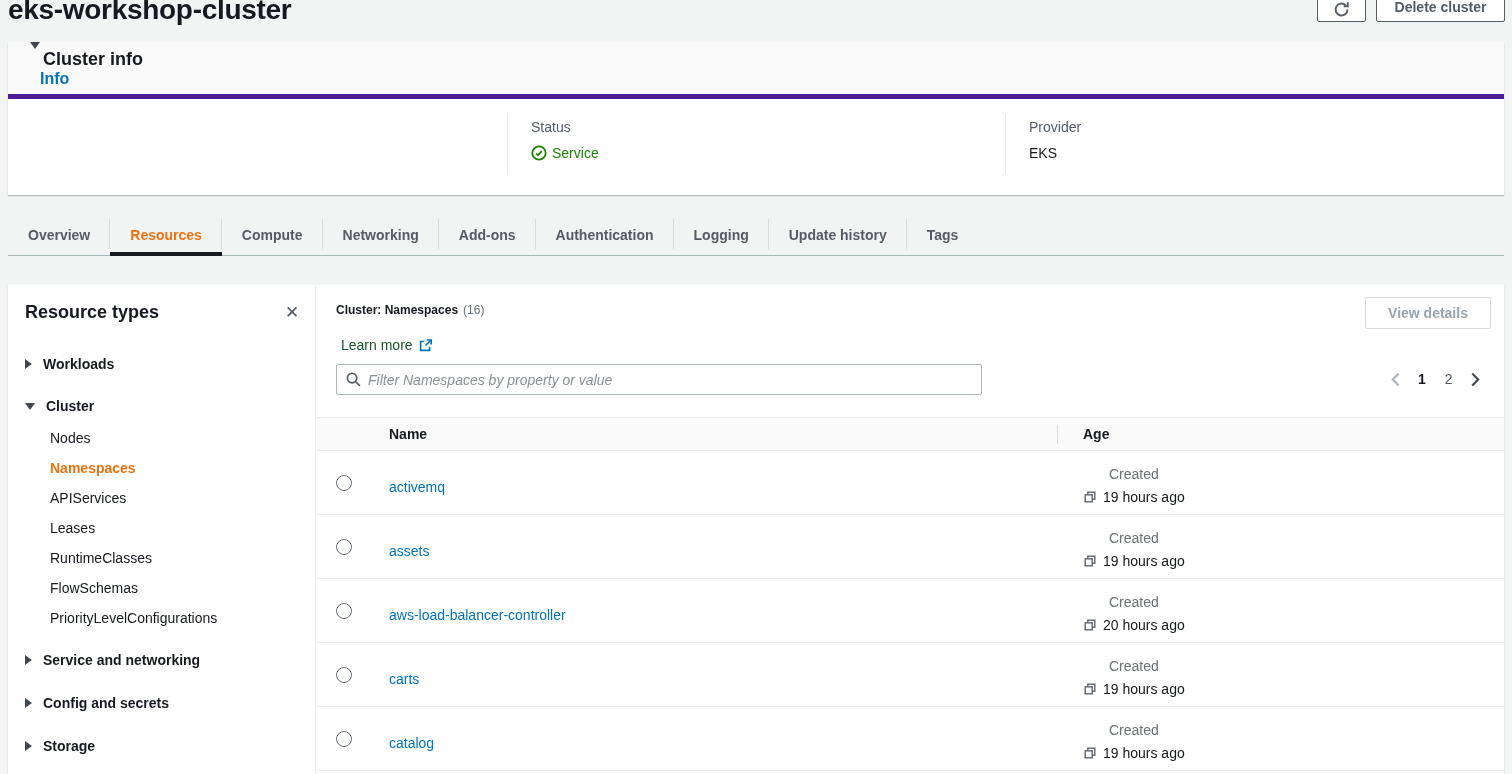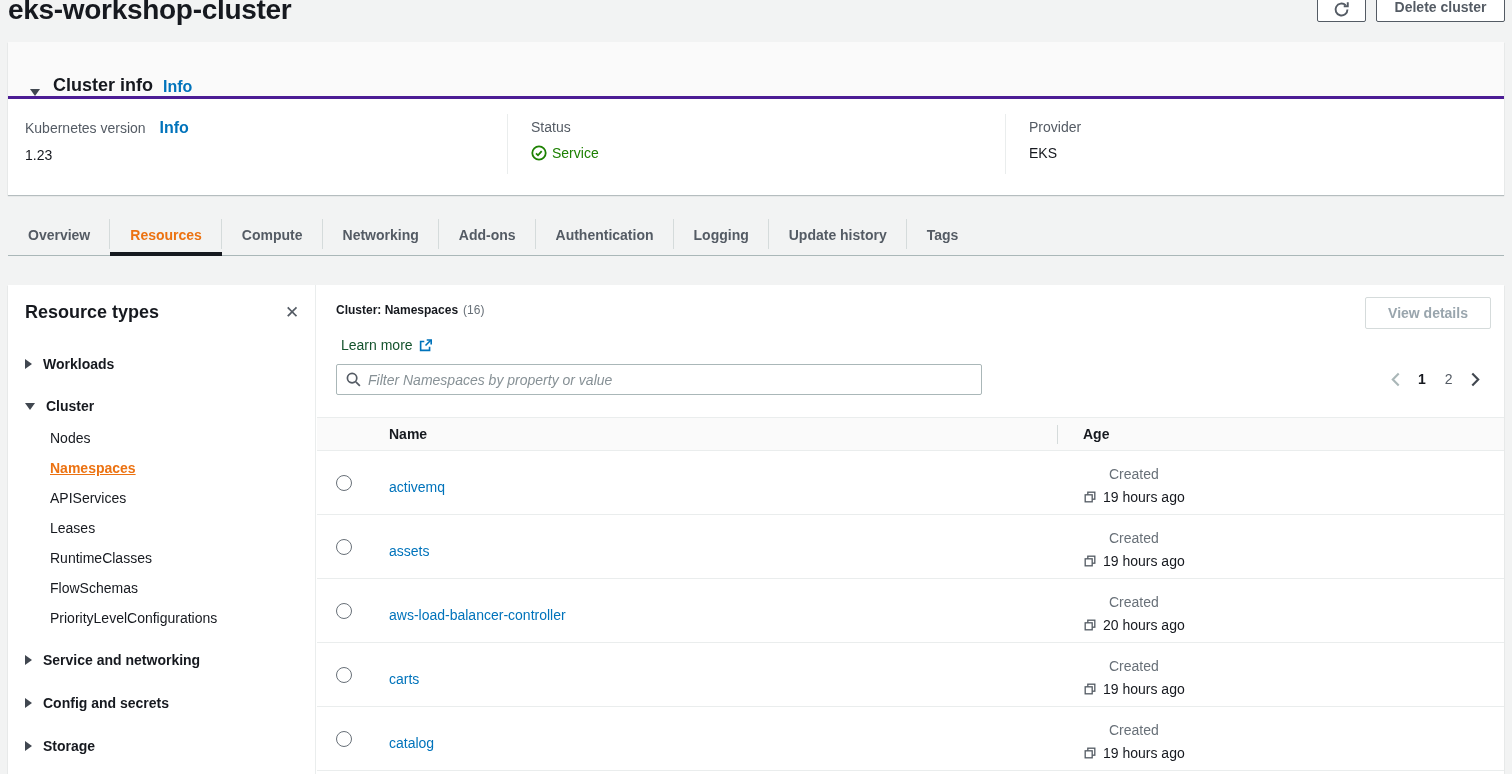--- a/index.html
+++ b/index.html
@@ -26,22 +26,22 @@
     left: 1376px; width: 129px;
     font-size: 14px; font-weight: 700; color: #545b64;
     display: flex; align-items: flex-end; justify-content: center;
     padding-bottom: 6px; font-family: inherit;
   }
   
   .card { position: absolute; background: #fff; box-shadow: 0 1px 1px 0 rgba(0,28,36,.25); }
   
   .ci-card { left: 8px; top: 42px; width: 1496px; height: 153px; }
   .ci-header {
-    height: 57px; background: #fafafa; border-bottom: 3px solid #4c1d95;
-    display: flex; align-items: flex-end; padding-left: 22px;
+    height: 57px; background: #fafafa; border-bottom: 5px solid #4c1d95;
+    display: flex; align-items: flex-start; padding-left: 22px; flex-direction: column;
   }
   .tri-d { width: 0; height: 0; border-top: 7px solid #414750;
     border-left: 5px solid transparent; border-right: 5px solid transparent; }
   .tri-r { width: 0; height: 0; border-left: 7px solid #414750;
     border-top: 5px solid transparent; border-bottom: 5px solid transparent; }
   .ci-title { font-size: 18px; font-weight: 700; margin-left: 13px; }
   .info-link { font-size: 16px; font-weight: 700; color: #0073bb; margin-left: 10px; cursor: pointer; }
   .ci-body { position: relative; height: 95px; }
   .ci-col { position: absolute; top: 20px; }
   .ci-label { font-size: 14px; color: #545b64; }
@@ -70,21 +70,21 @@
   .rt { position: absolute; left: 0; top: 0; width: 308px; height: 100%; border-right: 1px solid #eaeded; }
   .rt-title { position: absolute; left: 17px; top: 17px; font-size: 18px; font-weight: 700; }
   .rt-close {
     position: absolute; left: 272px; top: 16px; width: 24px; height: 24px;
     font-size: 17px; color: #545b64; text-align: center; line-height: 24px; cursor: pointer;
   }
   .rt-row { position: absolute; display: flex; align-items: center; gap: 11px; height: 20px; cursor: pointer; }
   .rt-group-label { font-size: 14px; font-weight: 700; color: #16191f; }
   .rt-child { position: absolute; left: 42px; height: 20px; font-size: 14px; color: #16191f;
     display: flex; align-items: center; cursor: pointer; }
-  .rt-child.selected { color: #ec7211; font-weight: 700; text-decoration: underline; }
+  .rt-child.selected { color: #ec7211; font-weight: 700; }
   
   .mc-title { position: absolute; left: 328px; top: 18px; font-size: 12px; font-weight: 700; }
   .mc-count { font-weight: 400; color: #687078; margin-left: 5px; }
   .view-details {
     position: absolute; left: 1357px; top: 12px; width: 126px; height: 32px;
     background: #fff; border: 1px solid #d5dbdb; border-radius: 2px;
     font-size: 14px; font-weight: 700; color: #99a5ad; font-family: inherit;
   }
   .mc-desc { position: absolute; left: 328px; top: 52px; font-size: 14px; display: flex; align-items: center; gap: 4px; }
   .learn-more { color: #14532d; text-decoration: none; margin-left: 5px; cursor: pointer; text-align: right; }
@@ -139,27 +139,20 @@
 </button>
 <button class="hdr-btn btn-delete">Delete cluster</button>
 
 <section class="card ci-card">
   <div class="ci-header">
     <span class="tri-d"></span>
     <span class="ci-title">Cluster info</span>
     <span class="info-link">Info</span>
   </div>
   <div class="ci-body">
-    <div class="ci-col" style="left:17px">
-      <div class="ci-label">
-        <span>Kubernetes version</span>
-        <span class="info-link">Info</span>
-      </div>
-      <div class="ci-value">1.23</div>
-    </div>
     <div class="ci-div" style="left:499px"></div>
     <div class="ci-col" style="left:523px">
       <div class="ci-label">Status</div>
       <div class="ci-value status-val">
         <svg width="16" height="16" viewBox="0 0 16 16">
           <circle cx="8" cy="8" r="6.7" fill="none" stroke="#1d8102" stroke-width="1.8"></circle>
           <path d="M5 8.3l2 2 3.7-4.2" fill="none" stroke="#1d8102" stroke-width="1.8"></path>
         </svg>
         <span>Service</span>
       </div>

